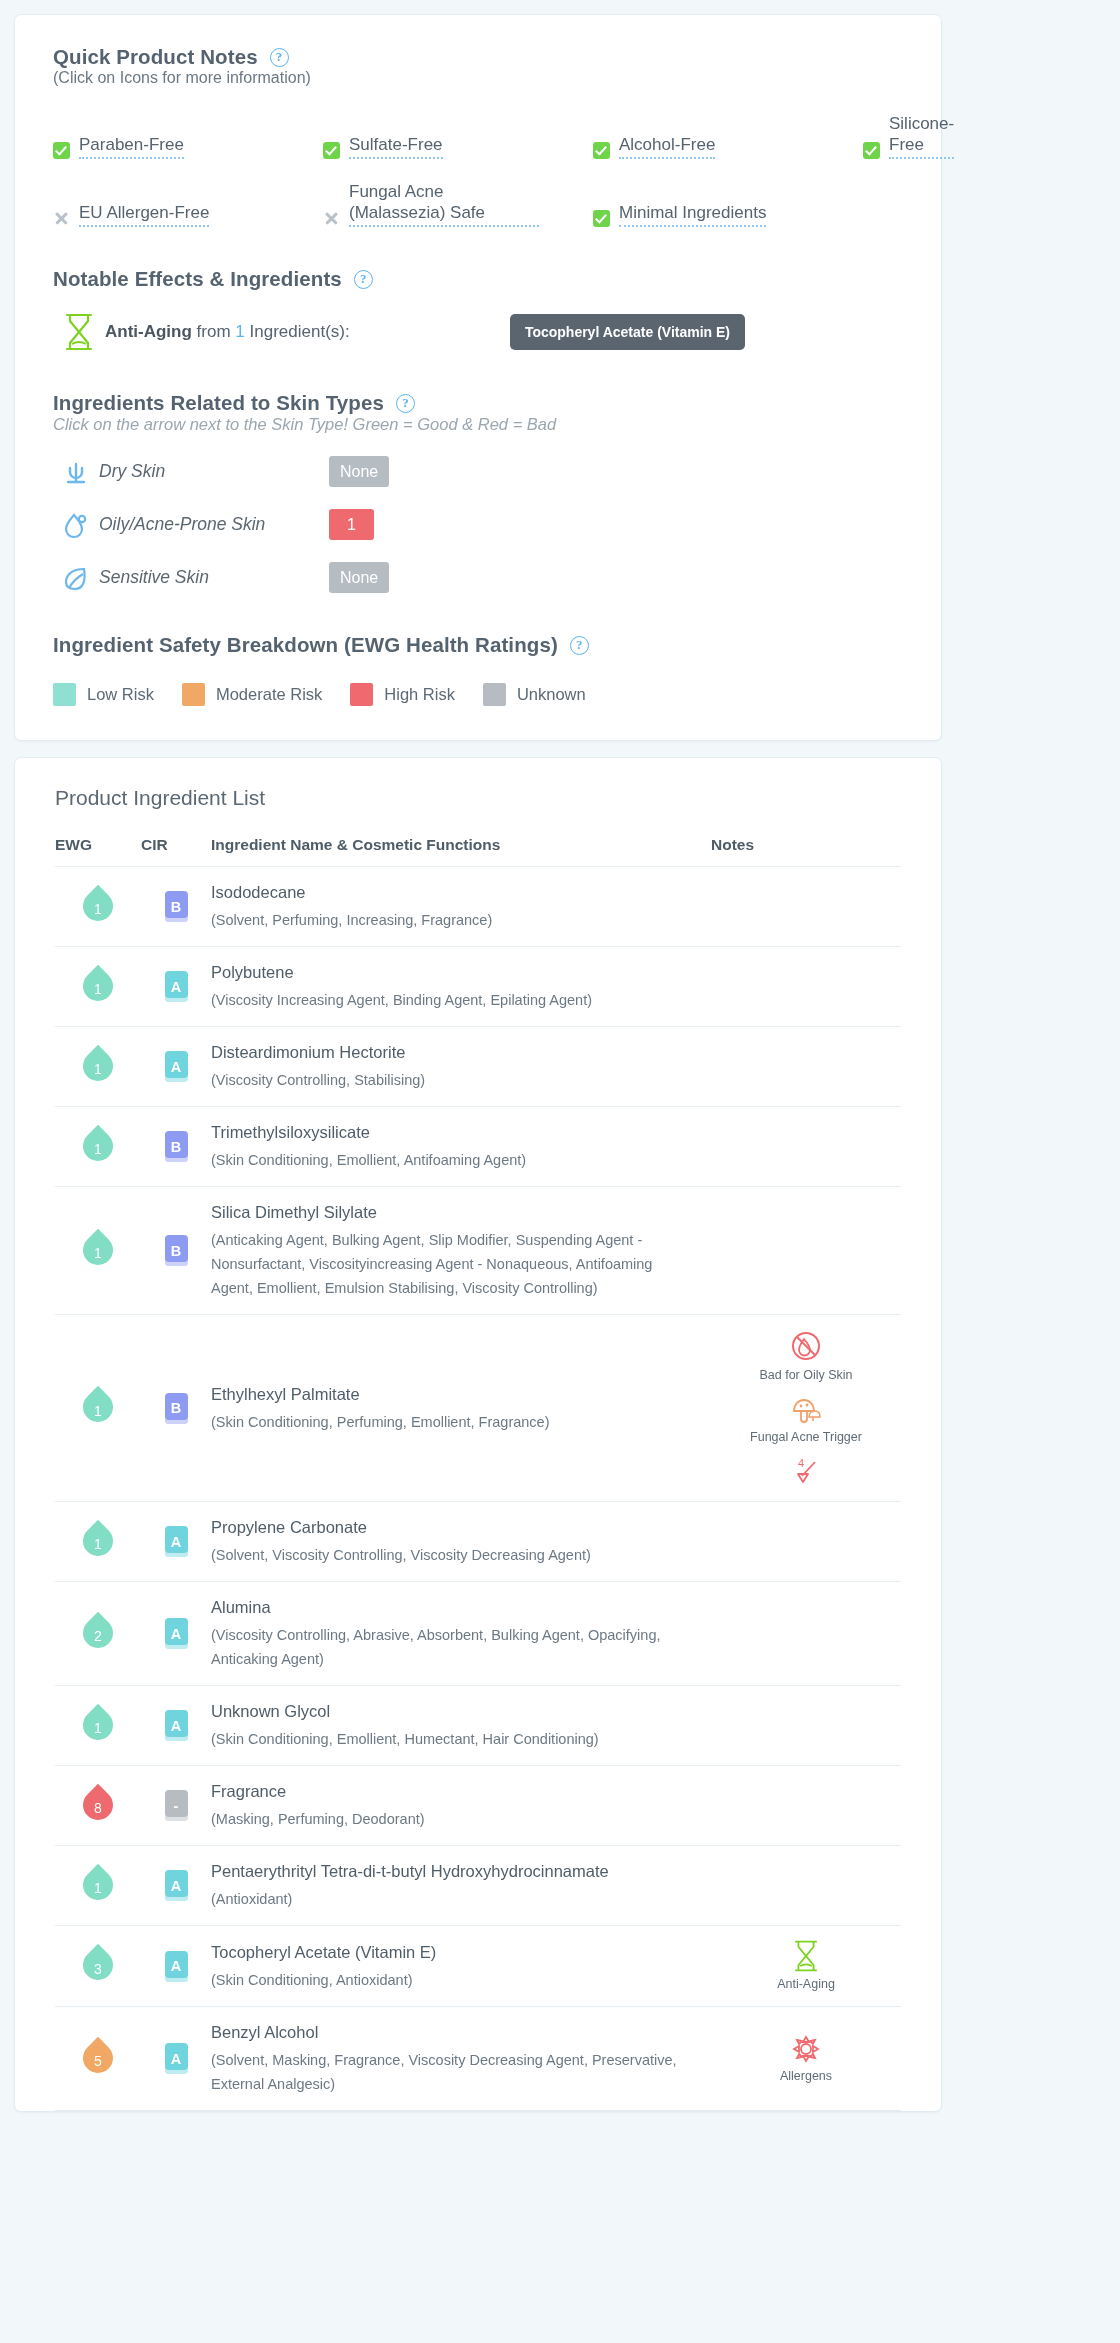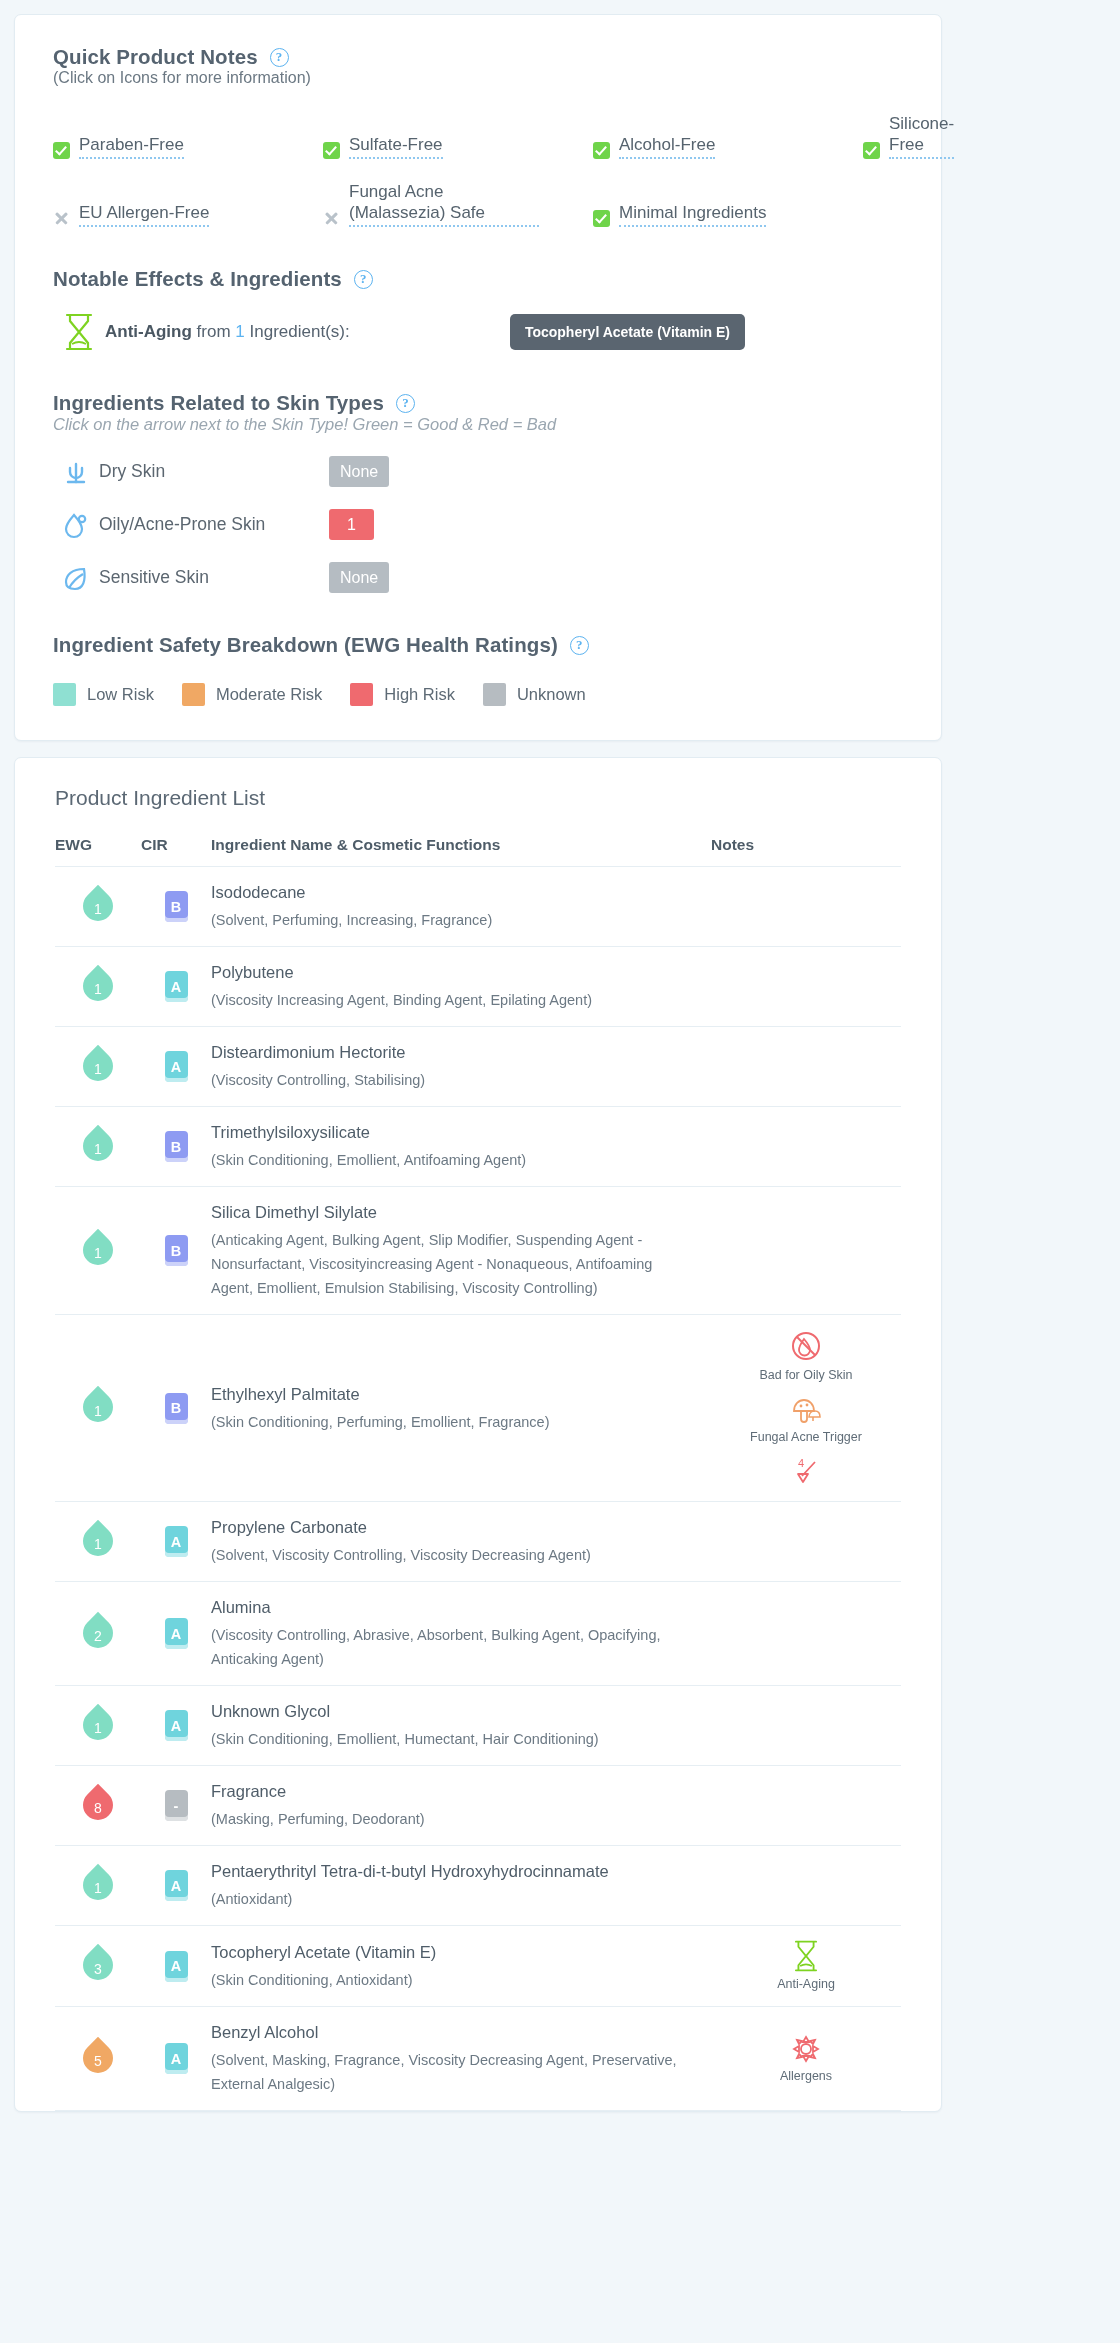--- a/index.html
+++ b/index.html
@@ -89,21 +89,21 @@
     padding: 10px 15px; border-radius: 5px; margin-left: auto;
     margin-right: 158px; white-space: nowrap; cursor: pointer;
   }
 
   
   .skin-row {
     display: flex; align-items: center; margin-top: 22px;
   }
   .skin-ico { width: 46px; flex: 0 0 46px; display: flex; justify-content: center; }
   .skin-name {
-    font-size: 17.5px; color: #5b6670;
+    font-size: 17.5px; font-style: italic; color: #5b6670;
     width: 230px;
   }
   .badge {
     min-width: 45px; height: 31px; border-radius: 3px;
     color: #fff; font-size: 16px; display: flex;
     align-items: center; justify-content: center; padding: 0 11px;
     cursor: pointer;
   }
   .badge.none { background: #b5bcc2; }
   .badge.bad  { background: #ef6a6f; }

